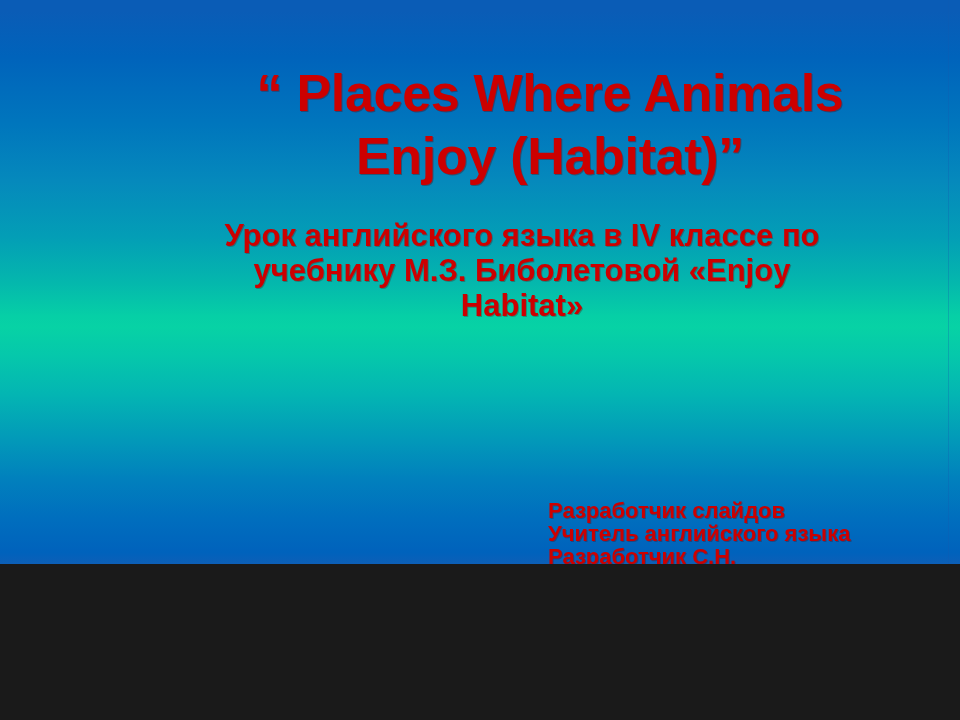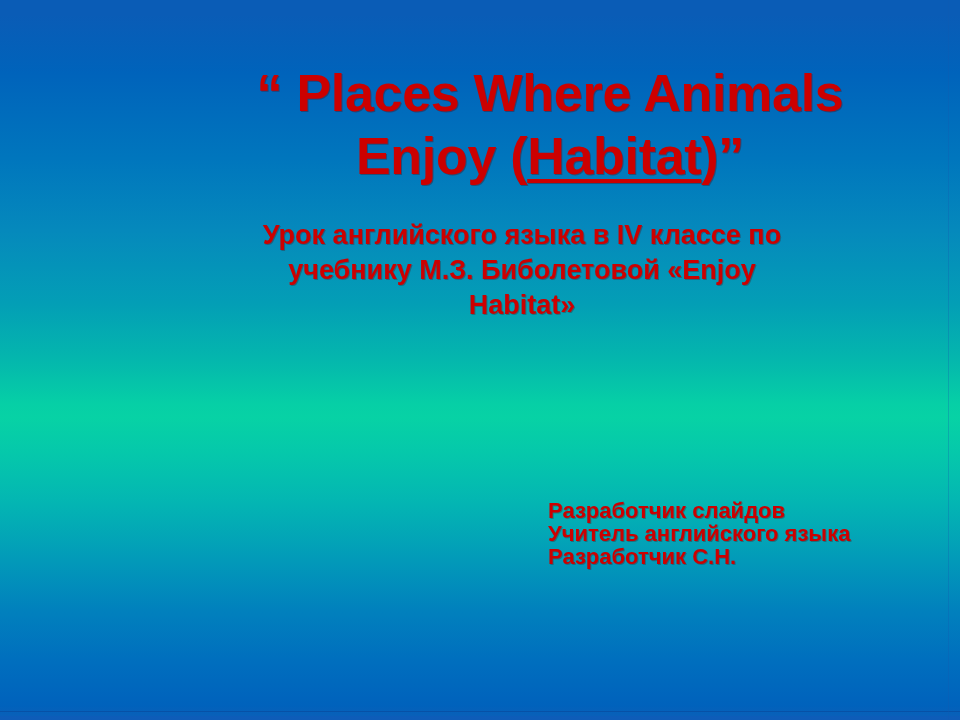--- a/index.html
+++ b/index.html
@@ -5,21 +5,21 @@
 <style>
   html, body {
     margin: 0;
     padding: 0;
     background: #1a1a1a;
   }
 
   #slide {
     position: relative;
     width: 960px;
-    height: 720px;
+    height: 564px;
     overflow: hidden;
     font-family: "Liberation Sans", "DejaVu Sans", sans-serif;
     
     background:
       linear-gradient(to bottom,
         #0a5cb6 0%,
         #0a5cb6 2%,
         #0063bb 10%,
         #0076bd 22%,
         #0589bc 32%,
@@ -74,33 +74,32 @@
     text-align: center;
     color: #cc0000;
     font-size: 52px;
     font-weight: bold;
     line-height: 63px;
     letter-spacing: -0.3px;
     text-shadow: 1px 1px 0 rgba(90, 0, 0, 0.35);
   }
 
   .title-block .u {
-    text-decoration: underline;
     text-decoration-thickness: 4px;
     text-underline-offset: 5px;
   }
 
   .subtitle-block {
     position: absolute;
     left: 182px;
     top: 218px;
     width: 680px;
     text-align: center;
     color: #cc0000;
-    font-size: 27px;
+    font-size: 31px;
     font-weight: bold;
     line-height: 35px;
     text-shadow: 1px 1px 0 rgba(90, 0, 0, 0.30);
   }
 
   .author-block {
     position: absolute;
     left: 548px;
     top: 499px;
     width: 380px;

